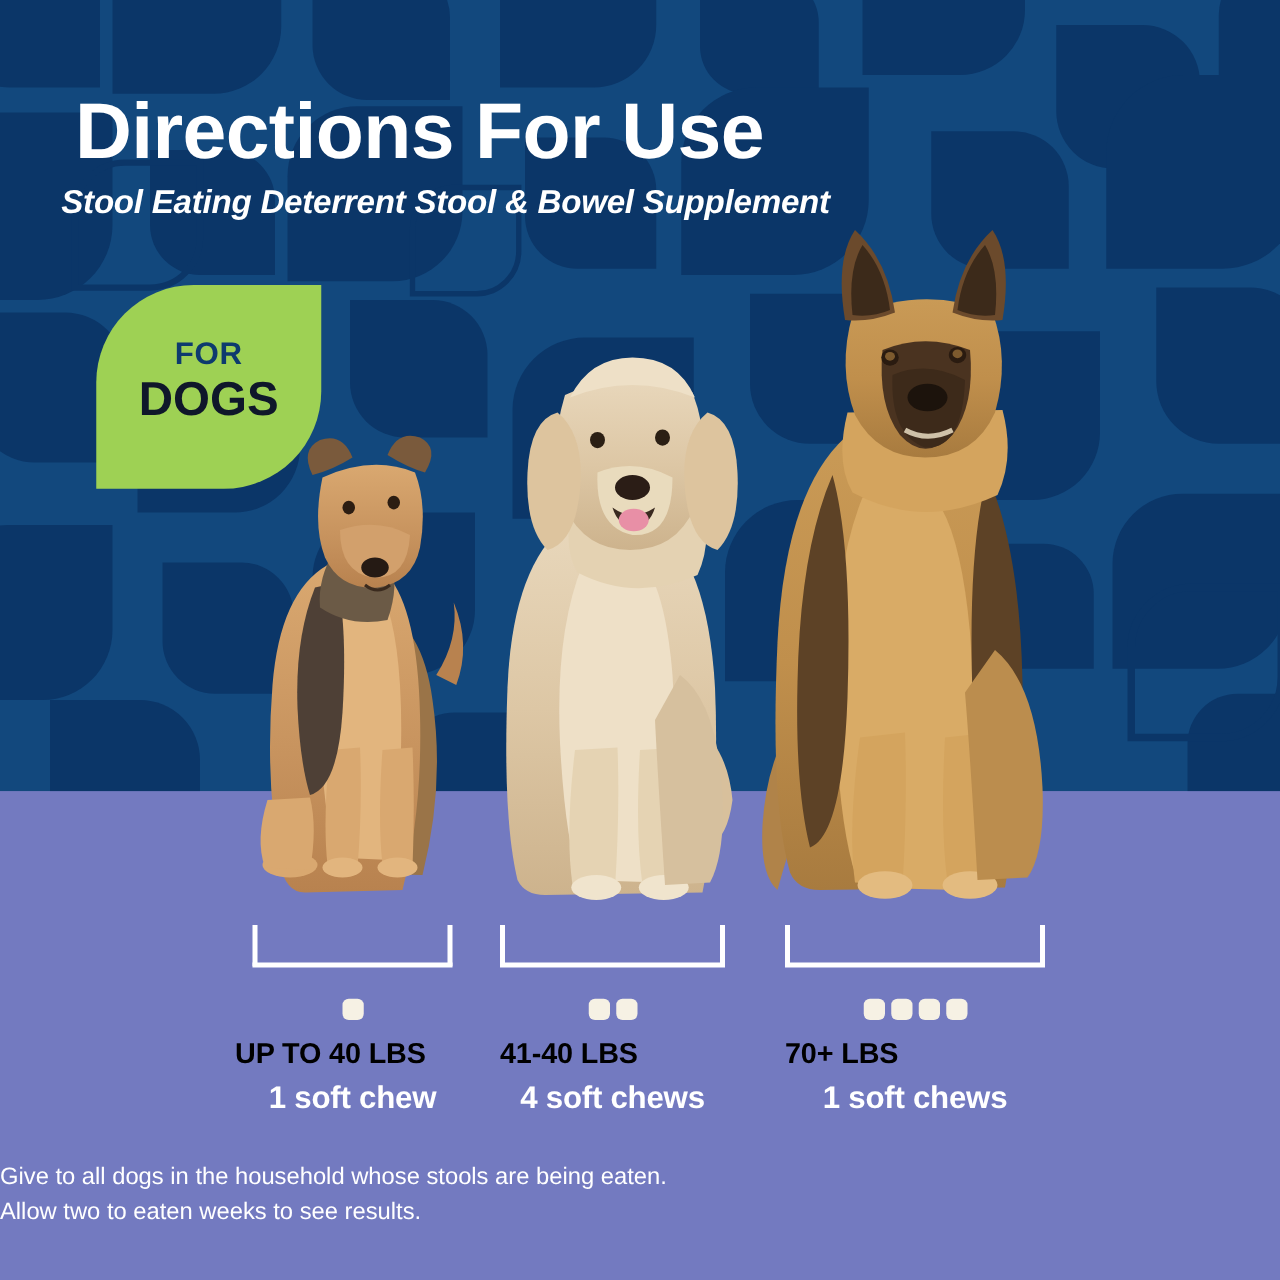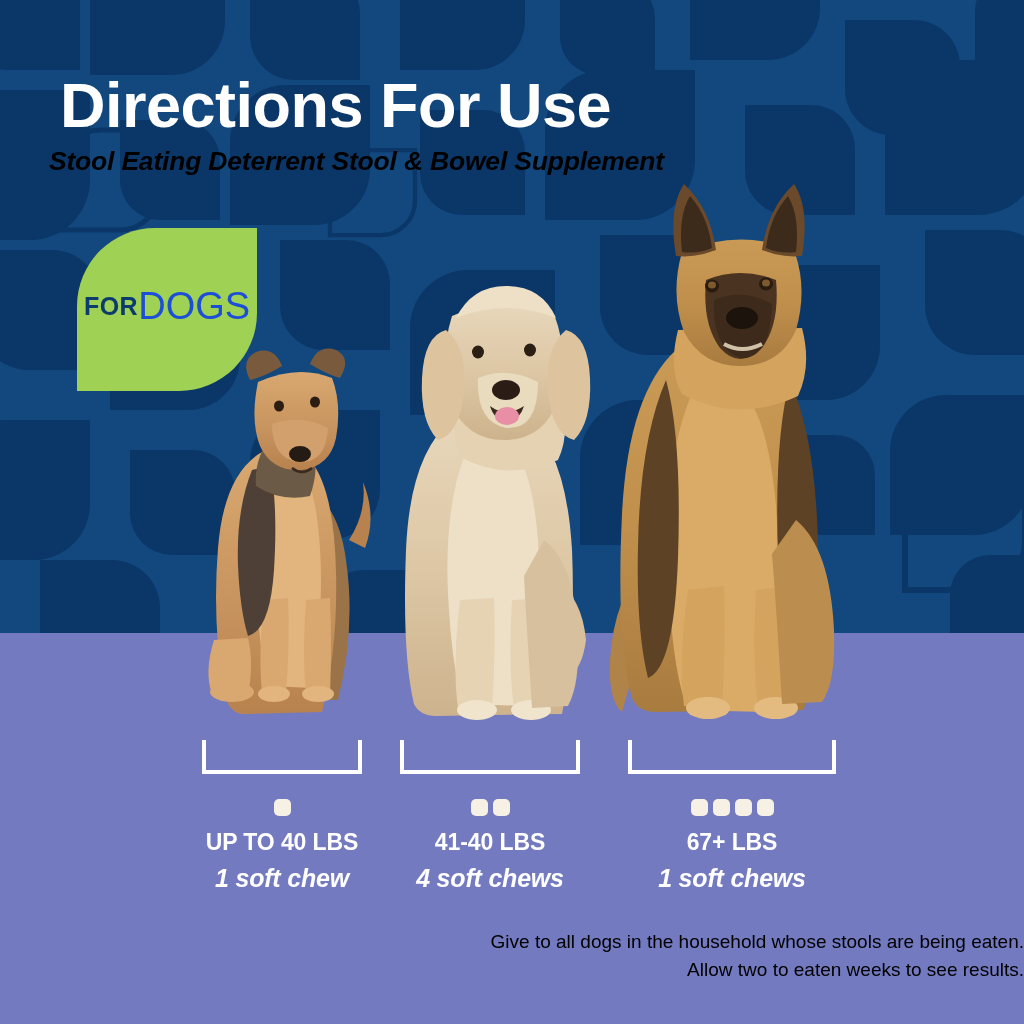--- a/index.html
+++ b/index.html
@@ -25,38 +25,38 @@
   
   .title {
     position:absolute; left:60px; top:72px;
     font-size:63px; font-weight:bold; color:#ffffff;
     letter-spacing:-0.5px; line-height:1.05;
     white-space:nowrap;
   }
   .subtitle {
     position:absolute; left:49px; top:146px;
     font-size:26.5px; font-weight:bold; font-style:italic;
-    color:#000000; letter-spacing:-0.2px; white-space:nowrap;
+    color:#ffffff; letter-spacing:-0.2px; white-space:nowrap;
   }
 
   
   .leaf-badge {
     position:absolute; left:77px; top:228px; width:180px; height:163px;
     background:#9ed154;
     border-radius:78px 0 78px 0;
-    display:flex; flex-direction:row;
+    display:flex; flex-direction:column;
     align-items:center; justify-content:center;
     padding-bottom:6px;
   }
   .leaf-for {
     color:#0d3b6e; font-size:25px; font-weight:bold;
     letter-spacing:0.5px; line-height:1.1;
   }
   .leaf-dogs {
-    color:#1d4ed8; font-size:38px; font-weight:normal;
+    color:#0f172a; font-size:38px; font-weight:bold;
     letter-spacing:0px; line-height:1.15; margin-top:1px;
   }
 
   
   .dogs-layer { position:absolute; left:0; top:0; width:1024px; height:1024px; pointer-events:none; }
 
   
   .dose-row { position:absolute; left:0; top:740px; width:1024px; height:170px; }
   .dose-col { position:absolute; top:0; }
   .bracket { position:relative; height:34px; }
@@ -66,32 +66,32 @@
     content:""; position:absolute; background:#ffffff;
   }
   .bracket::before { left:0; top:0; width:4px; height:33px; }
   .bracket::after  { right:0; top:0; width:4px; height:33px; }
   .bracket > i { left:0; bottom:0; width:100%; height:4px; display:block; }
 
   .chews { display:flex; justify-content:center; gap:5px; margin-top:25px; height:18px; }
   .chew { width:17px; height:17px; background:#f6f1e4; border-radius:5px; }
 
   .weight {
-    text-align:center; color:#ffffff; font-size:23px; font-weight:bold;
+    color:#000000; font-size:23px; font-weight:bold;
     letter-spacing:-0.1px; margin-top:12px; white-space:nowrap;
   }
   .amount {
     text-align:center; color:#ffffff; font-size:25px; font-weight:bold;
-    font-style:italic; letter-spacing:-0.2px; margin-top:8px; white-space:nowrap;
+    letter-spacing:-0.2px; margin-top:8px; white-space:nowrap;
   }
 
   
   .footer {
     position:absolute; left:0; top:928px; width:1024px;
-    text-align:right; color:#000000; font-size:19px; line-height:1.45;
+    text-align:left; color:#ffffff; font-size:19px; line-height:1.45;
   }
   .footer div { white-space:nowrap; }
 </style>
 </head>
 <body>
 
 <div id="root">
 
   <div class="band-navy">
     <svg class="pattern-svg" viewBox="0 0 1024 633" aria-hidden="true">
@@ -403,21 +403,21 @@
     <div class="dose-col" style="left:628px; width:208px;">
       <div class="bracket" style="width:208px; margin:0 auto;">
           <i></i>
         </div>
       <div class="chews">
         <span class="chew"></span>
         <span class="chew"></span>
         <span class="chew"></span>
         <span class="chew"></span>
       </div>
-      <div class="weight">67+ LBS</div>
+      <div class="weight">70+ LBS</div>
       <div class="amount">1 soft chews</div>
     </div>
 
   </div>
 
   <div class="footer">
     <div>Give to all dogs in the household whose stools are being eaten.</div>
     <div>Allow two to eaten weeks to see results.</div>
   </div>
 

